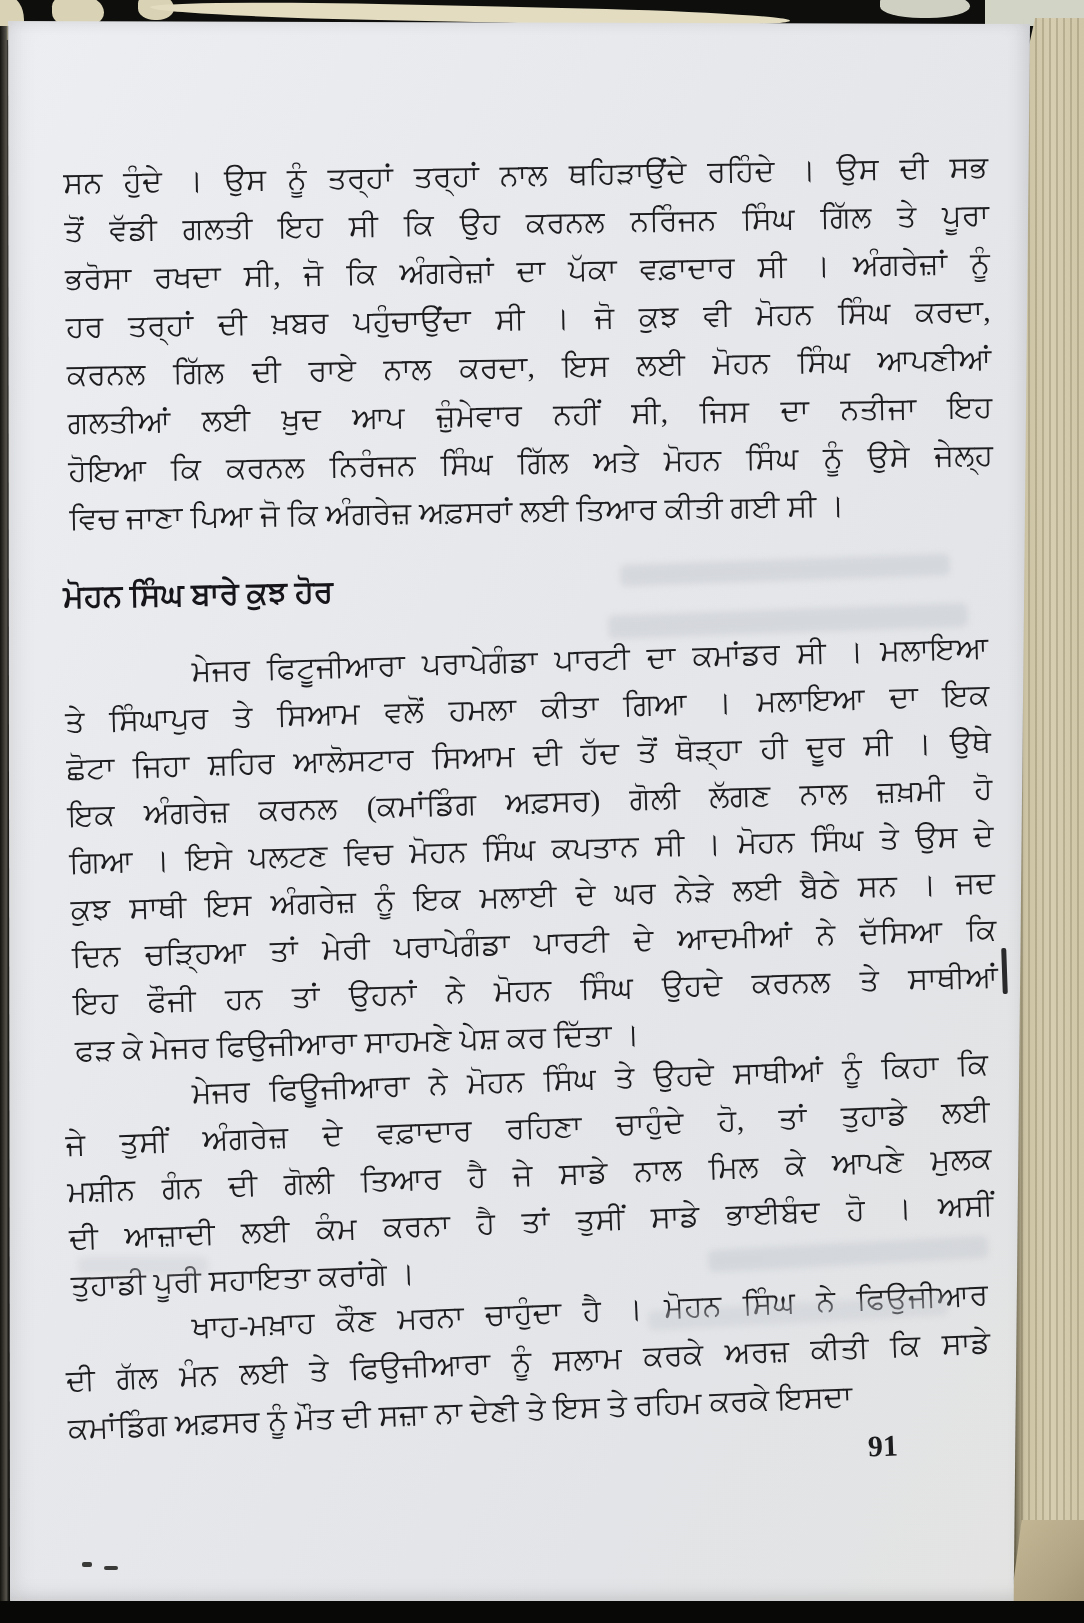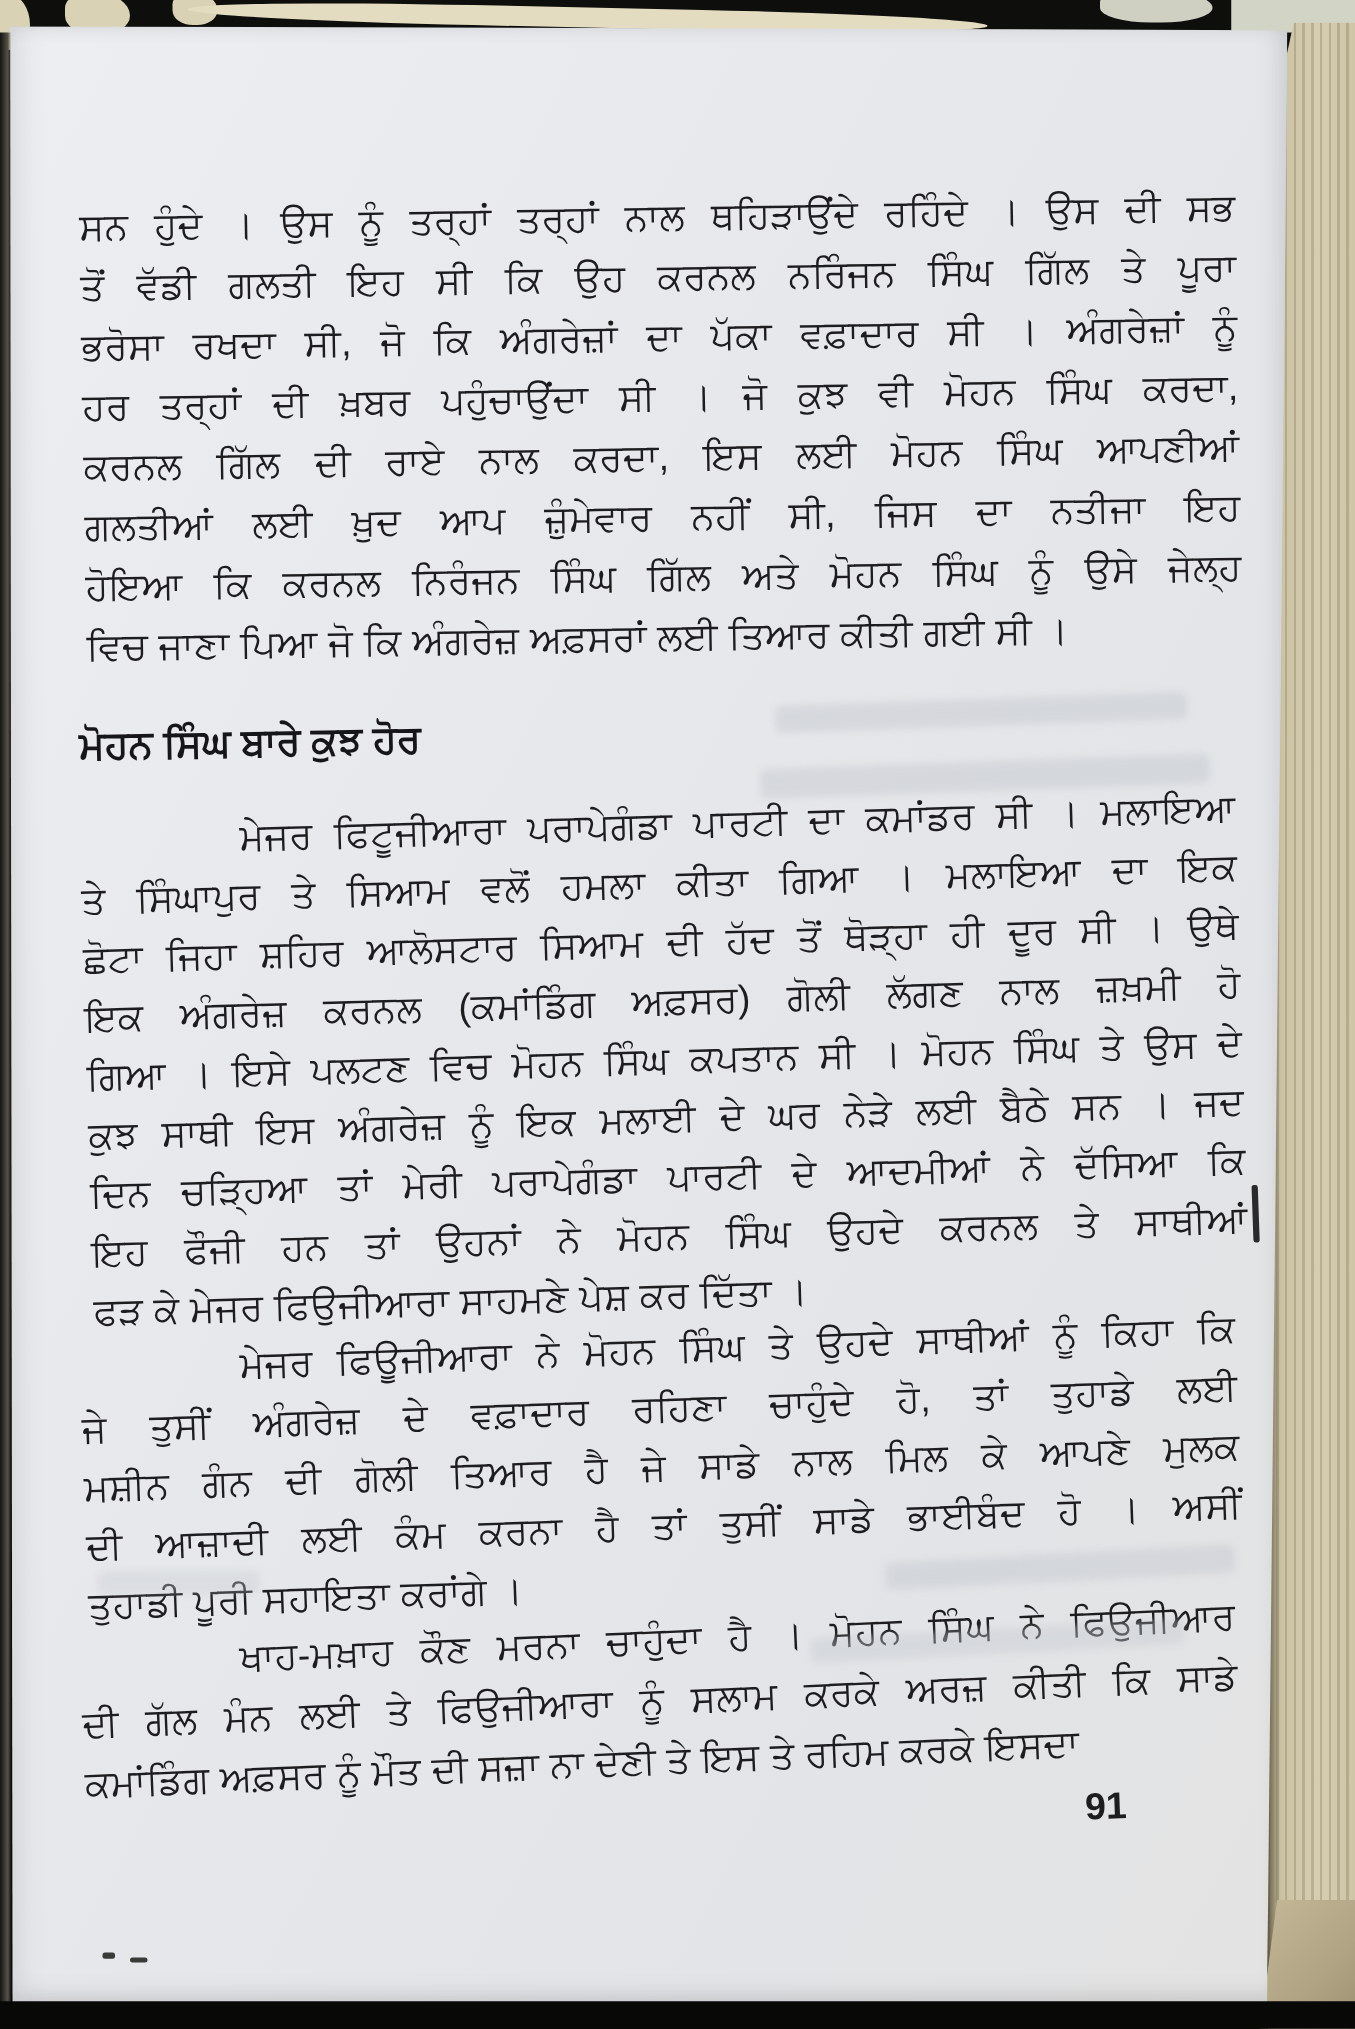--- a/index.html
+++ b/index.html
@@ -1,17 +1,17 @@
 <!DOCTYPE html>
 <html><head>
 <meta charset="utf-8">
 <style>
   html,body{margin:0;padding:0;background:#0b0b09;}
   .stage{position:relative;width:1084px;height:1623px;overflow:hidden;background:#0e0e0c;
-         font-family:Liberation Sans, sans-serif;}
+         font-family:Liberation Serif, serif;}
   
   .blob{position:absolute;background:#d9d2b4;border-radius:40% 60% 50% 50%;}
   .top-sliver{position:absolute;left:150px;top:6px;width:640px;height:16px;background:#e3dcc0;
               border-radius:50%/70%;transform:rotate(1.2deg);}
   .top-right-strip{position:absolute;left:985px;top:0;width:99px;height:26px;background:#d2d4c6;}
   .edge-stack{position:absolute;left:1014px;top:18px;width:70px;height:1605px;
       background:
         repeating-linear-gradient(90deg, rgba(110,100,70,.28) 0 2px, rgba(0,0,0,0) 2px 7px),
         linear-gradient(90deg,#b5ab8c 0,#cdc4a6 18%,#d6cdb0 55%,#cfc6a8 100%);
       clip-path:polygon(30% 0,100% 0,100% 100%,0 100%,0 6%);}

